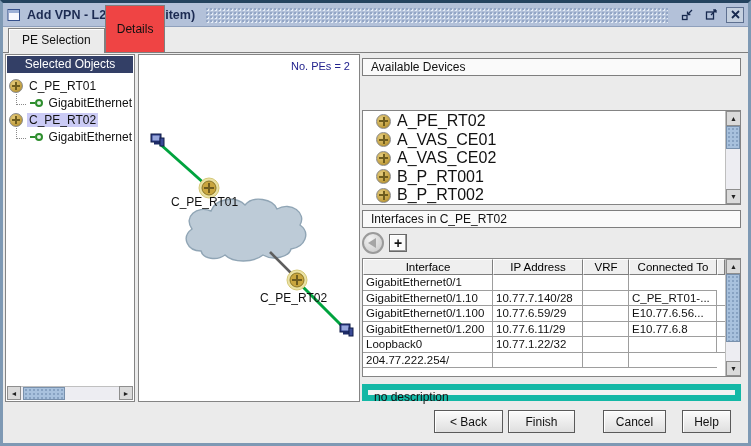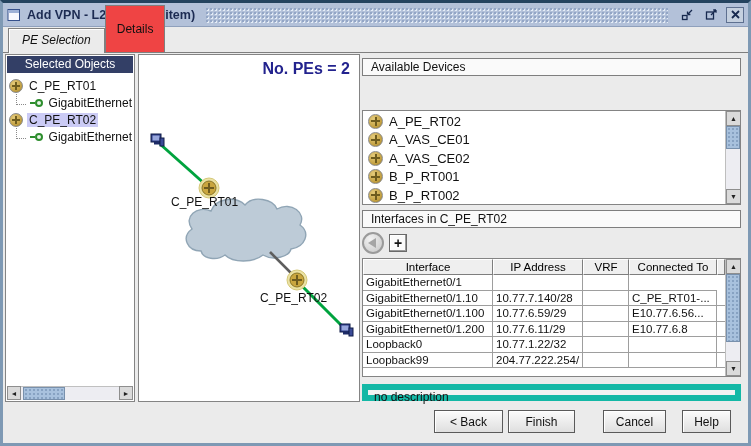--- a/index.html
+++ b/index.html
@@ -16,21 +16,21 @@
     background-image: radial-gradient(#93A6C6 1px, transparent 1.4px), radial-gradient(#E4ECF6 1px, transparent 1.4px);
     background-size:4px 4px; background-position:0 0, 1px 1px; }
   .tb-btn { width:18px; height:16px; display:flex; align-items:center; justify-content:center; cursor:pointer; }
   .tb-btn.close { background:#C5D0DF; border:1px solid #5E7090; }
   .tb-btn svg { display:block; }
 
   
   .tabbar { position:absolute; top:27px; left:3px; right:3px; height:26px; display:flex; align-items:flex-end;
     padding-left:5px; border-bottom:1px solid #7F7F7F; background:#EBEBEB; }
   .tab { font-size:12px; color:#111; border:1px solid #7F7F7F; border-bottom:none; padding:4px 13px 4px 13px; cursor:pointer; }
-  .tab.active { background:#EBEBEB; margin-bottom:-1px; padding-bottom:6px; box-shadow: inset 1px 1px 0 #FFFFFF; font-style: italic; }
+  .tab.active { background:#EBEBEB; margin-bottom:-1px; padding-bottom:6px; box-shadow: inset 1px 1px 0 #FFFFFF; }
   .tab.inactive { background:#ef4444; padding:16px 11px; }
 
   
   .panel { position:absolute; background:#FFFFFF; border:1px solid #848484; overflow:hidden; }
   .group-hdr { position:absolute; left:0; right:2px; height:18px; background:#FAFAFA; border:1px solid #7E7E7E;
     font-size:12px; color:#111; line-height:16px; padding-left:8px; }
 
   
   .left-panel { left:5px; top:54px; width:130px; height:348px; }
   .panel-header { margin:1px; height:17px; background:#333F66; color:#FFFFFF; font-size:12px; text-align:center; line-height:17px; }
@@ -56,40 +56,40 @@
   .hscroll { position:absolute; left:1px; right:1px; bottom:1px; height:14px; display:flex; background:#F2F2F2; }
   .hscroll .track { flex:1; position:relative; background:#EDEDF2; border-top:1px solid #C0C0C0; }
   .hscroll .thumb { position:absolute; left:2px; top:0; bottom:0; width:42px; }
   .vscroll { position:absolute; top:0; right:0; bottom:0; width:15px; display:flex; flex-direction:column; background:#EDEDF2; border-left:1px solid #BEBEBE; }
   .vscroll .sb-btn { width:15px; height:15px; }
   .vscroll .track { flex:1; position:relative; }
   .vscroll .thumb { position:absolute; left:0; right:0; }
 
   
   .mid-panel { left:138px; top:54px; width:222px; height:348px; }
-  .pe-count { position:absolute; top:5px; right:9px; font-size:16px; font-weight:bold; color:#23238E; z-index:5;padding-left:40px; }
+  .pe-count { position:absolute; top:5px; right:9px; font-size:11px; font-weight:normal; color:#23238E; z-index:5;padding-left:40px; }
   .topo { position:absolute; left:0; top:0; width:220px; height:346px; }
   .node-label { position:absolute; font-size:12px; color:#111; z-index:4; }
   .node-label.l1 { left:32px; top:140px; }
   .node-label.l2 { left:121px; top:236px; }
 
   
   .right-col { position:absolute; left:362px; top:54px; width:381px; height:348px; }
   .hdr-available { top:4px; }
   .as-toolbar { position:absolute; top:25px; left:0; right:2px; height:30px; display:flex; align-items:center; }
   .circle-btn { width:22px; height:22px; border-radius:50%; border:2px solid #9A9A9A;
     background: radial-gradient(circle at 35% 30%, #F2F2F2, #C6C6C6); display:flex; align-items:center; justify-content:center; cursor:pointer; }
   .tri-left { width:0; height:0; border-top:5px solid transparent; border-bottom:5px solid transparent; border-right:8px solid #A5A5A5; margin-right:2px; }
   .as-label { font-size:12px; color:#111; margin-left:22px; }
   .combo { flex:1; height:21px; margin-left:12px; margin-right:3px; background:#FFFFFF; border:1px solid #8A8A8A;
     box-shadow: inset 1px 1px 0 rgba(0,0,0,0.22); display:flex; align-items:center; font-size:12px; padding-left:7px; cursor:pointer; }
   .combo-arrow { margin-left:auto; margin-right:9px; width:0; height:0; border-left:5px solid transparent; border-right:5px solid transparent; border-top:6px solid #1A1A1A; }
   .device-list { position:absolute; top:56px; left:0; right:2px; height:95px; background:#FFFFFF; border:1px solid #848484; overflow:hidden; }
   .list-inner { position:absolute; left:1px; right:16px; top:1px; }
-  .list-item { height:18.5px; display:flex; align-items:center; gap:6px; padding-left:4px; font-size:13px; color:#111; white-space:nowrap; cursor:default; }
+  .list-item { height:18.5px; display:flex; align-items:center; gap:6px; padding-left:12px; font-size:16px; color:#111; white-space:nowrap; cursor:default; }
   .list-item .router-badge { width:15px; height:15px; min-width:15px; }
   .hdr-interfaces { top:156px; }
   .if-toolbar { position:absolute; top:176px; left:0; height:26px; display:flex; align-items:center; gap:5px; }
   .plus-btn { width:18px; height:18px; background:#FAFAFA; border:1px solid #6A6A6A;
     box-shadow: inset -1px -1px 0 #9A9A9A, inset 1px 1px 0 #FFFFFF;
     display:flex; align-items:center; justify-content:center; cursor:pointer; }
   .plus-btn::before { content:"+"; font-size:14px; font-weight:bold; color:#111; line-height:1; }
 
   
   .if-table { position:absolute; top:204px; left:0; right:2px; height:119px; background:#FFFFFF; border:1px solid #848484; overflow:hidden; }
@@ -315,21 +315,20 @@
           <div class="td filler"></div>
         </div>
         <div class="tr tbl-grid">
           <div class="td">Loopback0</div>
           <div class="td">10.77.1.22/32</div>
           <div class="td"></div>
           <div class="td"></div>
           <div class="td filler"></div>
         </div>
         <div class="tr tbl-grid">
-          <div class="td">Loopback99</div>
           <div class="td">204.77.222.254/</div>
           <div class="td"></div>
           <div class="td"></div>
           <div class="td filler"></div>
         </div>
       </div>
       <div class="vscroll">
         <div class="sb-btn sb-up"></div>
         <div class="track">
           <div class="thumb thumb-tex" style="top:0; height:68px;"></div>

